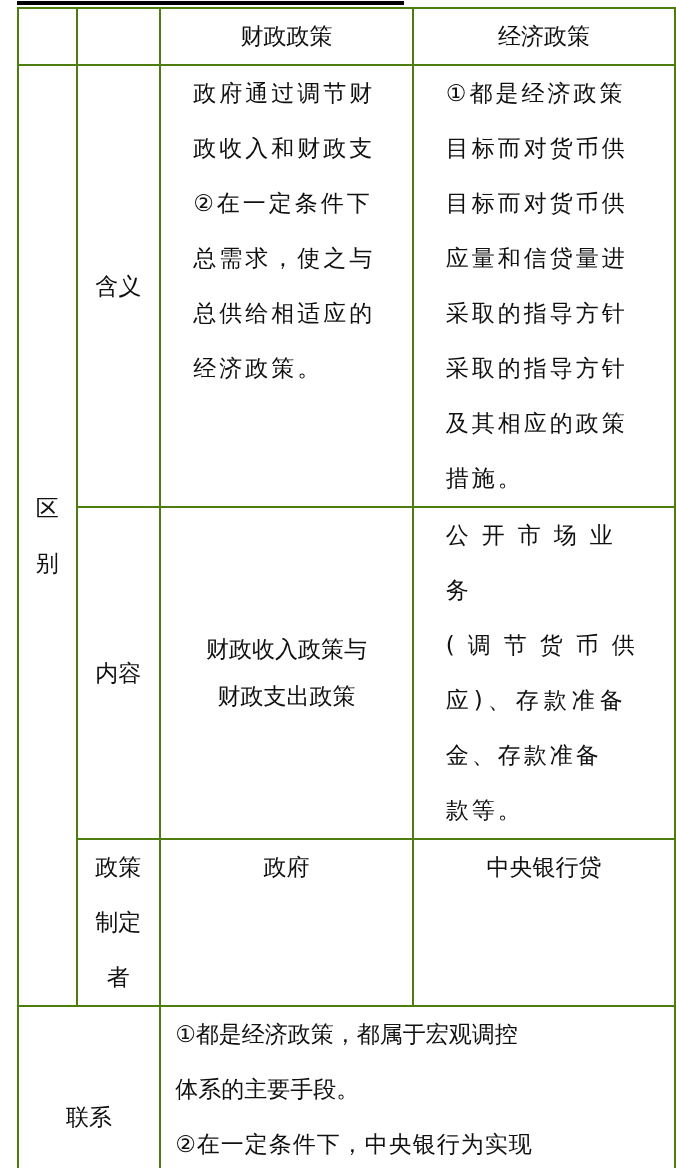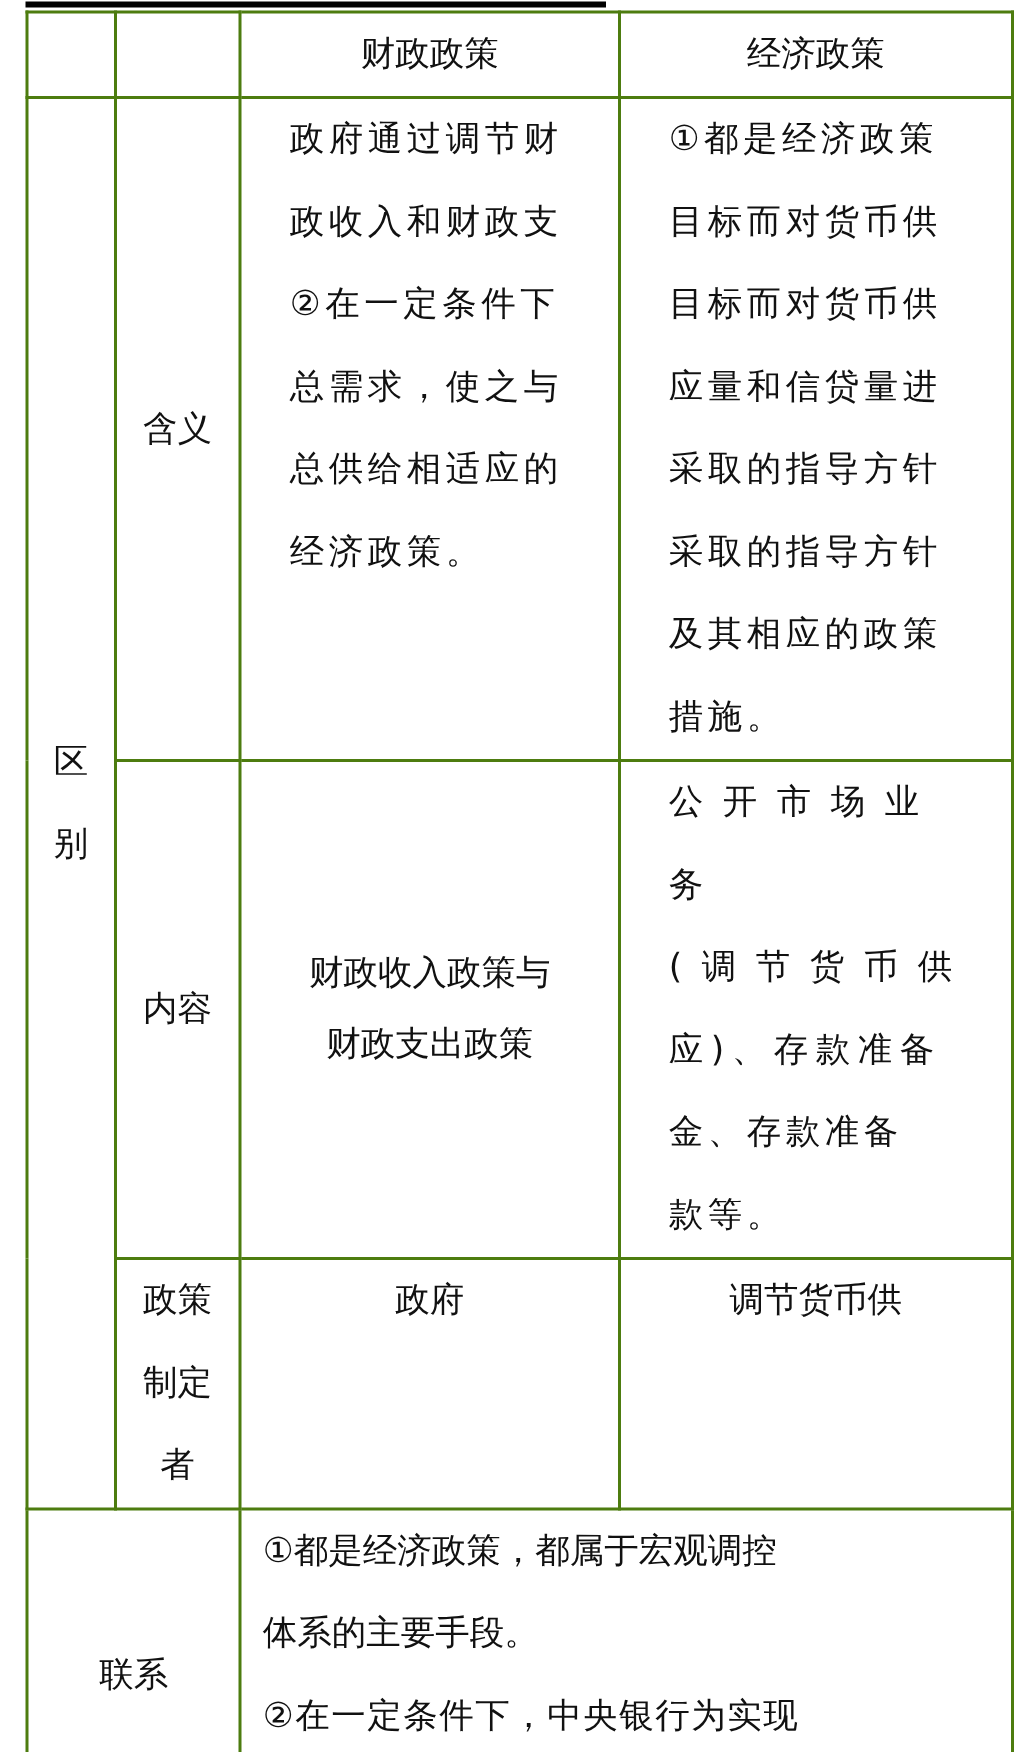--- a/index.html
+++ b/index.html
@@ -71,21 +71,21 @@
     </td>
   </tr>
 
   <tr style="height:164px">
     <td class="c2 center">
       <div>政策</div>
       <div>制定</div>
       <div>者</div>
     </td>
     <td class="c3 center">政府</td>
-    <td class="c4 center">调节货币供</td>
+    <td class="c4 center">中央银行贷</td>
   </tr>
 
   <tr style="height:221px">
     <td colspan="2" class="center mid">联系</td>
     <td colspan="2" class="pad" style="padding-left:14px;">
       <div>①都是经济政策，都属于宏观调控</div>
       <div>体系的主要手段。</div>
       <div style="letter-spacing:1px">②在一定条件下，中央银行为实现</div>
       <div>作用。</div>
     </td>

